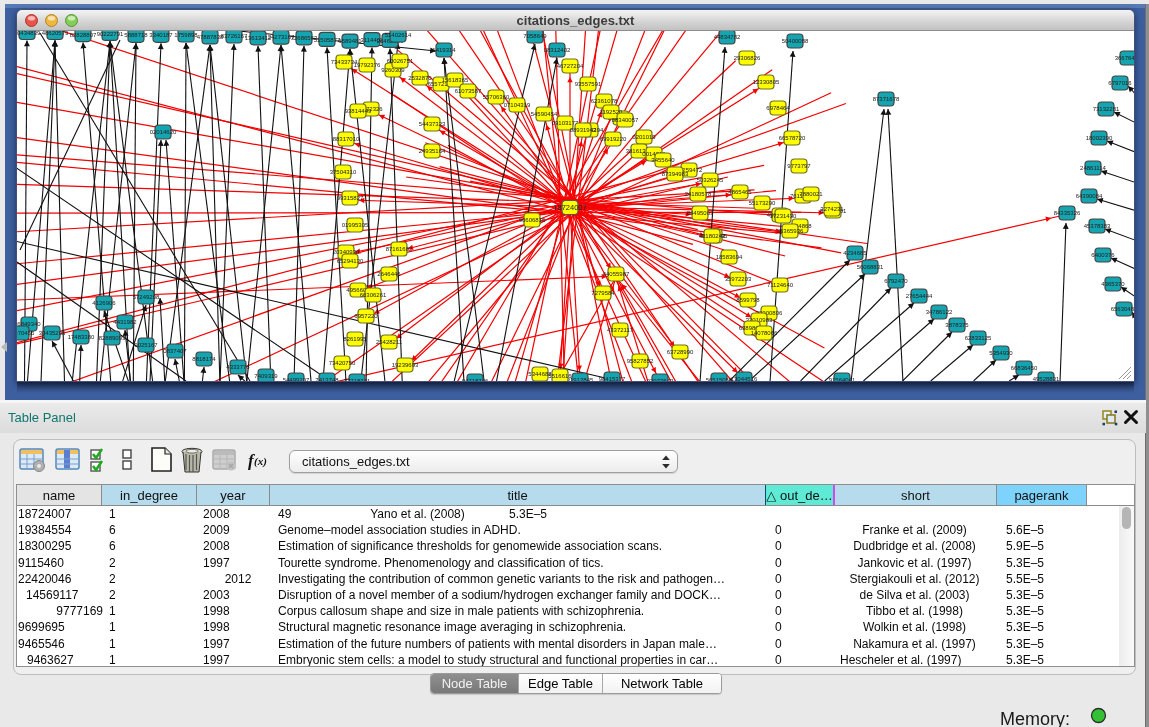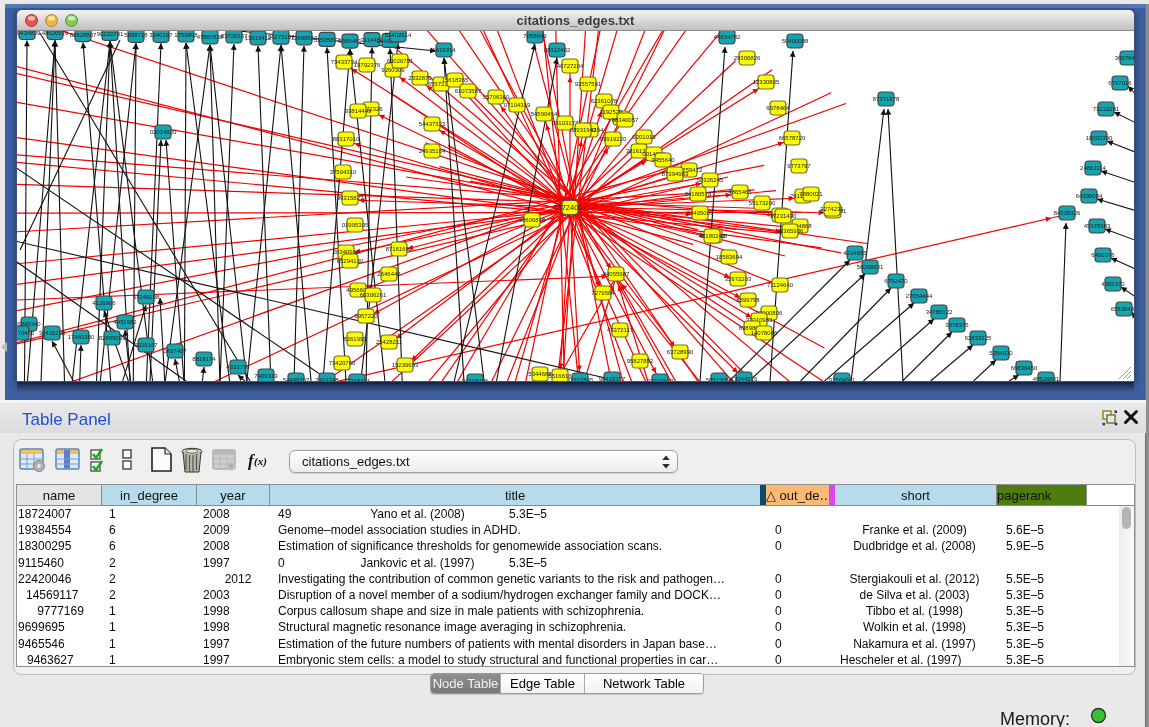--- a/index.html
+++ b/index.html
@@ -623,21 +623,21 @@
 <line x1="1123" y1="379" x2="1131" y2="371" stroke="#999" stroke-width="1"></line>
 <line x1="1127" y1="379" x2="1131" y2="375" stroke="#999" stroke-width="1"></line>
 </g>
   </svg>
 <svg class="abs" style="left:0px;top:341px" width="8" height="12" viewBox="0 0 8 12">
     <path d="M7 1 L1 6 L7 11 Z" fill="#b9b9b9"></path>
   </svg>
 
 <div class="abs" style="left:0px;top:400px;width:1146px;height:3px;background:#f6f6f6"></div>
 <div class="abs" style="left:0px;top:403px;width:1146px;height:30px;background:linear-gradient(#eaeaea,#dcdcdc)"></div>
-<div class="abs" style="left:22px;top:410px;font-size:17px;color:#1d4ed8">Table Panel</div>
+<div class="abs" style="left:8px;top:410px;font-size:13px;color:#0f766e">Table Panel</div>
 <svg class="abs" style="left:1101px;top:409px" width="18" height="18" viewBox="0 0 18 18">
 <rect x="2" y="2" width="8" height="8" fill="#e6eefb" stroke="#9a8c28" stroke-width="1.6"></rect>
 <rect x="6" y="6" width="8" height="8" fill="#dfeafa" stroke="#8a7d20" stroke-width="1.6"></rect>
 <rect x="13.5" y="1.5" width="2.5" height="2.5" fill="#1c3a6b"></rect>
 <rect x="1.5" y="13.8" width="2.5" height="2.5" fill="#1c3a6b"></rect>
 <rect x="13.8" y="13.8" width="2.5" height="2.5" fill="#1c3a6b"></rect>
 </svg>
 <svg class="abs" style="left:1123px;top:409px" width="16" height="16" viewBox="0 0 16 16">
 <path d="M2.5 2.5 L13.5 13.5 M13.5 2.5 L2.5 13.5" stroke="#111" stroke-width="3" stroke-linecap="round"></path>
 </svg>
@@ -693,24 +693,24 @@
 <svg class="abs" style="left:660px;top:455px" width="12" height="14" viewBox="0 0 12 14">
 <path d="M6 0.5 L9.8 5 L2.2 5 Z" fill="#2c2c2c"></path>
     <path d="M6 13.5 L9.8 9 L2.2 9 Z" fill="#2c2c2c"></path>
 </svg>
 
 <div class="abs" style="left:16px;top:484px;width:1119px;height:183px;background:#fff;border:1px solid #8e8e8e;overflow:hidden;font-size:12px">
 <div style="display:flex;height:21px;border-bottom:1px solid #8a8a8a;font-size:13px;color:#111">
       <div style="width:85px;background:#e4e4e4;border-right:1px solid #8a8a8a;text-align:center;overflow:hidden;white-space:nowrap;flex:none;line-height:21px">name</div>
       <div style="width:95px;background:#b5dbec;border-right:1px solid #8a8a8a;text-align:center;overflow:hidden;white-space:nowrap;flex:none;line-height:21px">in_degree</div>
       <div style="width:73px;background:#b5dbec;border-right:1px solid #8a8a8a;text-align:center;overflow:hidden;white-space:nowrap;flex:none;line-height:21px">year</div>
-      <div style="width:496px;background:#b5dbec;border-right:6px solid #0c4a6e;text-align:center;overflow:hidden;white-space:nowrap;flex:none;line-height:21px">title</div>
-      <div style="width:69px;background:#fdba74;border-right:6px solid #d946ef;text-align:center;overflow:hidden;white-space:nowrap;flex:none;line-height:21px">△ out_de…</div>
+      <div style="width:496px;background:#b5dbec;border-right:1px solid #0c4a6e;text-align:center;overflow:hidden;white-space:nowrap;flex:none;line-height:21px">title</div>
+      <div style="width:69px;background:#5eead4;border-right:2px solid #d946ef;text-align:center;overflow:hidden;white-space:nowrap;flex:none;line-height:21px">△ out_de…</div>
       <div style="width:162px;background:#b5dbec;border-right:1px solid #8a8a8a;text-align:center;overflow:hidden;white-space:nowrap;flex:none;line-height:21px">short</div>
-      <div style="width:90px;background:#4d7c0f;border-right:1px solid #8a8a8a;text-align:left;overflow:hidden;white-space:nowrap;flex:none;line-height:21px">pagerank</div>
+      <div style="width:90px;background:#7dd3fc;border-right:1px solid #8a8a8a;text-align:center;overflow:hidden;white-space:nowrap;flex:none;line-height:21px">pagerank</div>
     </div>
 <div style="color:#0a0a0a">
 <div class="trow">
         <div style="width:86px;text-align:left;padding-left:1px;overflow:hidden;white-space:nowrap;flex:none">18724007</div>
         <div style="width:96px;text-align:left;padding-left:6px;overflow:hidden;white-space:nowrap;flex:none">1</div>
         <div style="width:74px;text-align:left;padding-left:4px;overflow:hidden;white-space:nowrap;flex:none">2008</div>
         <div style="width:70px;text-align:left;padding-left:5px;overflow:hidden;white-space:nowrap;flex:none">49</div>
         <div style="width:163px;text-align:center;padding-left:0px;padding-right:14px;overflow:hidden;white-space:nowrap;flex:none">Yano et al. (2008)</div>
         <div style="width:91px;text-align:left;padding-left:3px;overflow:hidden;white-space:nowrap;flex:none">5.3E–5</div>
       </div>
@@ -729,20 +729,21 @@
         <div style="width:74px;text-align:left;padding-left:4px;overflow:hidden;white-space:nowrap;flex:none">2008</div>
         <div style="width:497px;text-align:left;padding-left:5px;overflow:hidden;white-space:nowrap;flex:none">Estimation of significance thresholds for genomewide association scans.</div>
         <div style="width:70px;text-align:left;padding-left:5px;overflow:hidden;white-space:nowrap;flex:none">0</div>
         <div style="width:163px;text-align:center;padding-left:0px;padding-right:14px;overflow:hidden;white-space:nowrap;flex:none">Dudbridge et al. (2008)</div>
         <div style="width:91px;text-align:left;padding-left:3px;overflow:hidden;white-space:nowrap;flex:none">5.9E–5</div>
       </div>
 <div class="trow">
         <div style="width:86px;text-align:left;padding-left:1px;overflow:hidden;white-space:nowrap;flex:none">9115460</div>
         <div style="width:96px;text-align:left;padding-left:6px;overflow:hidden;white-space:nowrap;flex:none">2</div>
         <div style="width:74px;text-align:left;padding-left:4px;overflow:hidden;white-space:nowrap;flex:none">1997</div>
+        <div style="width:497px;text-align:left;padding-left:5px;overflow:hidden;white-space:nowrap;flex:none">Tourette syndrome. Phenomenology and classification of tics.</div>
         <div style="width:70px;text-align:left;padding-left:5px;overflow:hidden;white-space:nowrap;flex:none">0</div>
         <div style="width:163px;text-align:center;padding-left:0px;padding-right:14px;overflow:hidden;white-space:nowrap;flex:none">Jankovic et al. (1997)</div>
         <div style="width:91px;text-align:left;padding-left:3px;overflow:hidden;white-space:nowrap;flex:none">5.3E–5</div>
       </div>
 <div class="trow">
         <div style="width:86px;text-align:left;padding-left:1px;overflow:hidden;white-space:nowrap;flex:none">22420046</div>
         <div style="width:96px;text-align:left;padding-left:6px;overflow:hidden;white-space:nowrap;flex:none">2</div>
         <div style="width:74px;text-align:center;padding-left:4px;overflow:hidden;white-space:nowrap;flex:none">2012</div>
         <div style="width:497px;text-align:left;padding-left:5px;overflow:hidden;white-space:nowrap;flex:none">Investigating the contribution of common genetic variants to the risk and pathogen…</div>
         <div style="width:70px;text-align:left;padding-left:5px;overflow:hidden;white-space:nowrap;flex:none">0</div>
@@ -752,63 +753,63 @@
 <div class="trow">
         <div style="width:86px;text-align:left;padding-left:9px;overflow:hidden;white-space:nowrap;flex:none">14569117</div>
         <div style="width:96px;text-align:left;padding-left:6px;overflow:hidden;white-space:nowrap;flex:none">2</div>
         <div style="width:74px;text-align:left;padding-left:4px;overflow:hidden;white-space:nowrap;flex:none">2003</div>
         <div style="width:497px;text-align:left;padding-left:5px;overflow:hidden;white-space:nowrap;flex:none">Disruption of a novel member of a sodium/hydrogen exchanger family and DOCK…</div>
         <div style="width:70px;text-align:left;padding-left:5px;overflow:hidden;white-space:nowrap;flex:none">0</div>
         <div style="width:163px;text-align:center;padding-left:0px;padding-right:14px;overflow:hidden;white-space:nowrap;flex:none">de Silva et al. (2003)</div>
         <div style="width:91px;text-align:left;padding-left:3px;overflow:hidden;white-space:nowrap;flex:none">5.3E–5</div>
       </div>
 <div class="trow">
-        <div style="width:86px;text-align:center;padding-left:1px;overflow:hidden;white-space:nowrap;flex:none">9777169</div>
+        <div style="width:86px;text-align:right;padding-left:1px;overflow:hidden;white-space:nowrap;flex:none">9777169</div>
         <div style="width:96px;text-align:left;padding-left:6px;overflow:hidden;white-space:nowrap;flex:none">1</div>
         <div style="width:74px;text-align:left;padding-left:4px;overflow:hidden;white-space:nowrap;flex:none">1998</div>
         <div style="width:497px;text-align:left;padding-left:5px;overflow:hidden;white-space:nowrap;flex:none">Corpus callosum shape and size in male patients with schizophrenia.</div>
         <div style="width:70px;text-align:left;padding-left:5px;overflow:hidden;white-space:nowrap;flex:none">0</div>
         <div style="width:163px;text-align:center;padding-left:0px;padding-right:14px;overflow:hidden;white-space:nowrap;flex:none">Tibbo et al. (1998)</div>
         <div style="width:91px;text-align:left;padding-left:3px;overflow:hidden;white-space:nowrap;flex:none">5.3E–5</div>
       </div>
 <div class="trow">
         <div style="width:86px;text-align:left;padding-left:1px;overflow:hidden;white-space:nowrap;flex:none">9699695</div>
         <div style="width:96px;text-align:left;padding-left:6px;overflow:hidden;white-space:nowrap;flex:none">1</div>
         <div style="width:74px;text-align:left;padding-left:4px;overflow:hidden;white-space:nowrap;flex:none">1998</div>
         <div style="width:497px;text-align:left;padding-left:5px;overflow:hidden;white-space:nowrap;flex:none">Structural magnetic resonance image averaging in schizophrenia.</div>
         <div style="width:70px;text-align:left;padding-left:5px;overflow:hidden;white-space:nowrap;flex:none">0</div>
         <div style="width:163px;text-align:center;padding-left:0px;padding-right:14px;overflow:hidden;white-space:nowrap;flex:none">Wolkin et al. (1998)</div>
         <div style="width:91px;text-align:left;padding-left:3px;overflow:hidden;white-space:nowrap;flex:none">5.3E–5</div>
       </div>
 <div class="trow">
         <div style="width:86px;text-align:left;padding-left:1px;overflow:hidden;white-space:nowrap;flex:none">9465546</div>
         <div style="width:96px;text-align:left;padding-left:6px;overflow:hidden;white-space:nowrap;flex:none">1</div>
         <div style="width:74px;text-align:left;padding-left:4px;overflow:hidden;white-space:nowrap;flex:none">1997</div>
-        <div style="width:497px;text-align:left;padding-left:5px;overflow:hidden;white-space:nowrap;flex:none">Estimation of the future numbers of patients with mental disorders in Japan base…</div>
+        <div style="width:497px;text-align:left;padding-left:5px;overflow:hidden;white-space:nowrap;flex:none">Estimation of the future numbers of patients with mental disorders in Japan male…</div>
         <div style="width:70px;text-align:left;padding-left:5px;overflow:hidden;white-space:nowrap;flex:none">0</div>
         <div style="width:163px;text-align:center;padding-left:0px;padding-right:14px;overflow:hidden;white-space:nowrap;flex:none">Nakamura et al. (1997)</div>
         <div style="width:91px;text-align:left;padding-left:3px;overflow:hidden;white-space:nowrap;flex:none">5.3E–5</div>
       </div>
 <div class="trow">
         <div style="width:86px;text-align:left;padding-left:10px;overflow:hidden;white-space:nowrap;flex:none">9463627</div>
         <div style="width:96px;text-align:left;padding-left:6px;overflow:hidden;white-space:nowrap;flex:none">1</div>
         <div style="width:74px;text-align:left;padding-left:4px;overflow:hidden;white-space:nowrap;flex:none">1997</div>
         <div style="width:497px;text-align:left;padding-left:5px;overflow:hidden;white-space:nowrap;flex:none">Embryonic stem cells: a model to study structural and functional properties in car…</div>
         <div style="width:70px;text-align:left;padding-left:5px;overflow:hidden;white-space:nowrap;flex:none">0</div>
         <div style="width:163px;text-align:left;padding-left:0px;padding-right:14px;overflow:hidden;white-space:nowrap;flex:none">Hescheler et al. (1997)</div>
         <div style="width:91px;text-align:left;padding-left:3px;overflow:hidden;white-space:nowrap;flex:none">5.3E–5</div>
       </div>
 </div>
 </div>
 
 <div class="abs" style="left:1119px;top:506px;width:15px;height:160px;background:linear-gradient(90deg,#ececec,#fafafa)"></div>
 <div class="abs" style="left:1122px;top:507px;width:9px;height:22px;background:#b5b5b5;border-radius:5px"></div>
 
 <div class="abs" style="left:430px;top:673px;height:21px;display:flex;font-size:13px;line-height:20px;text-align:center;border:1px solid #9b9b9b;border-radius:4px;overflow:hidden;background:#fff;box-shadow:0 1px 1px rgba(0,0,0,.15)">
-<div style="width:69px;background:linear-gradient(#8f8f8f,#787878);color:#f2f2f2">Node Table</div>
+<div style="width:87px;background:linear-gradient(#8f8f8f,#787878);color:#f2f2f2">Node Table</div>
 <div style="width:84px;background:linear-gradient(#ffffff,#f2f2f2);border-left:1px solid #a8a8a8">Edge Table</div>
 <div style="width:119px;background:linear-gradient(#ffffff,#f2f2f2);border-left:1px solid #a8a8a8">Network Table</div>
 </div>
 
 <div class="abs" style="left:985px;top:709px;width:100px;font-size:18px;color:#1a1a1a;text-align:center">Memory: OK</div>
 <svg class="abs" style="left:1090px;top:707px" width="17" height="17" viewBox="0 0 17 17">
 <circle cx="8.5" cy="8.5" r="7" fill="#35c135" stroke="#2d2d2d" stroke-width="1.3"></circle>
 </svg>
 
 </body></html>

